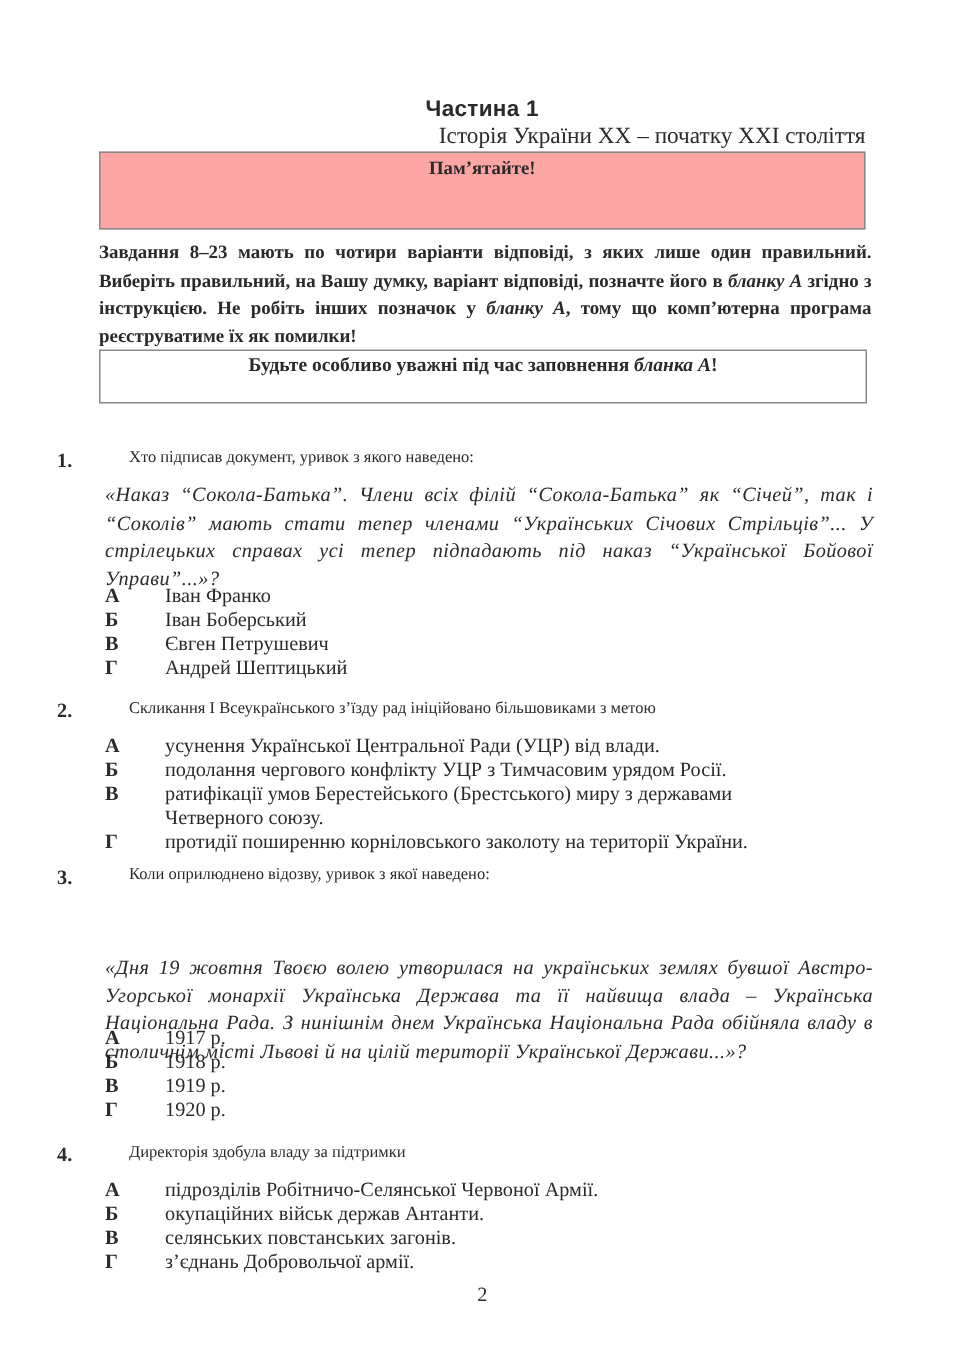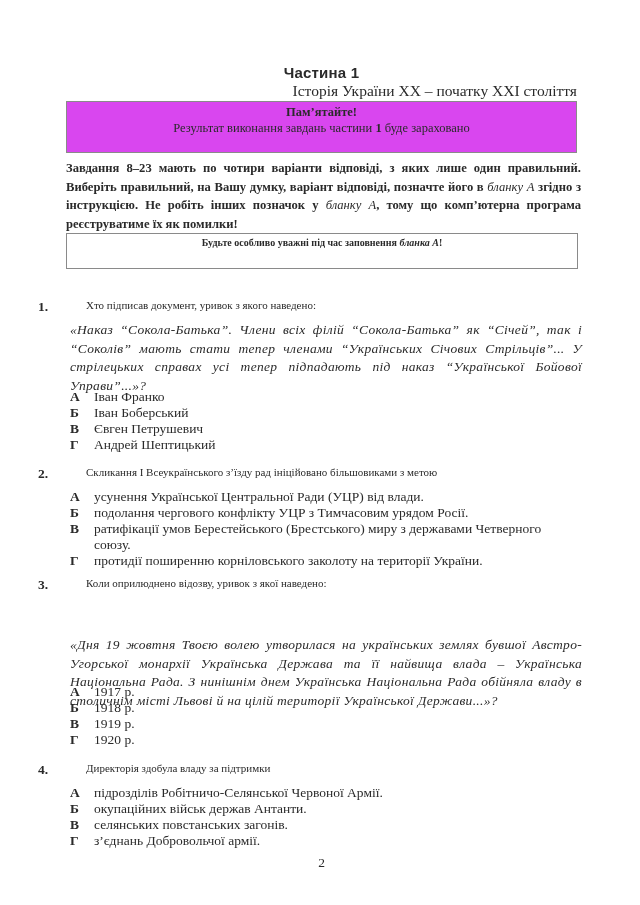--- a/index.html
+++ b/index.html
@@ -14,70 +14,69 @@
     font-weight: bold; font-size: 15px; letter-spacing: 0.2px;
     font-family: Liberation Sans, sans-serif;
   }
   .part-subtitle {
     position: absolute; top: 82px; left: 0; width: 511px; text-align: right;
     font-size: 15.5px;
     font-family: "Liberation Serif", "DejaVu Serif", serif;
   }
   .remember-box {
     position: absolute; top: 101px; left: 0; width: 509px; height: 48px;
-    background: #d946ef; border: 1px solid #8a8a8a;
+    background: #fca5a5; border: 1px solid #8a8a8a;
     text-align: center; font-size: 12.5px; line-height: 16px;
     font-family: "Liberation Serif", "DejaVu Serif", serif;
     padding-top: 2px; box-sizing: content-box;
   }
   .remember-box .b { font-weight: bold; }
   .instructions {
     position: absolute; top: 159px; left: 0; width: 515px;
     font-weight: bold; font-size: 12.6px; line-height: 18.5px;
     font-family: "Liberation Serif", "DejaVu Serif", serif;
     text-align: justify;
   }
-  .instructions i { font-weight: normal; font-style: italic; }
+  .instructions i { font-weight: bold; font-style: italic; }
   .warn-box {
     position: absolute; top: 233px; left: 0; width: 510px; height: 32px;
     border: 1px solid #8a8a8a; text-align: center;
-    font-weight: bold; font-size: 10px; line-height: 14px;
+    font-weight: bold; font-size: 13px; line-height: 14px;
     font-family: "Liberation Serif", "DejaVu Serif", serif;
     padding-top: 2px; box-sizing: content-box;
   }
   .warn-box i { font-style: italic; }
   .q { position: absolute; left: -28px; width: 545px;
        font-family: "Liberation Serif", "DejaVu Serif", serif; }
   .q-num { position: absolute; left: 0; top: 0; font-weight: bold; font-size: 13.5px; }
   .q-text { position: absolute; left: 48px; top: 0; font-size: 11px; width: 510px; }
   .q-quote {
     position: absolute; left: 32px; width: 512px;
     font-style: italic; font-size: 13.5px; line-height: 18.5px; text-align: justify;
     letter-spacing: 0.3px;
   }
   .opts { position: absolute; left: 32px; width: 480px; }
   .opt { position: relative; font-size: 13.5px; line-height: 16px; }
   .opt-letter { position: absolute; left: 0; top: 0; font-weight: bold; width: 20px; }
-  .opt-text { display: block; margin-left: 24px; }
+  .opt-text { display: block; margin-left: 40px; }
   .page-number {
     position: absolute; top: 855px; left: 0; width: 511px; text-align: center;
     font-size: 13.5px; font-family: "Liberation Serif", "DejaVu Serif", serif;
   }
 </style>
 </head>
 <body>
 
 <div class="page">
 
   <div class="part-title">Частина 1</div>
   <div class="part-subtitle">Історія України ХХ – початку ХХІ століття</div>
 
   <div class="remember-box">
     <div class="b">Пам’ятайте!</div>
-    <div><span>Результат виконання завдань частини </span><span class="b">1</span><span> буде зараховано</span></div>
   </div>
 
   <div class="instructions"><span>Завдання 8–23 мають по чотири варіанти відповіді, з яких лише один правильний. Виберіть правильний, на Вашу думку, варіант відповіді, позначте його в </span><i>бланку А</i><span> згідно з інструкцією. Не робіть інших позначок у </span><i>бланку А</i><span>, тому що комп’ютерна програма реєструватиме їх як помилки!</span></div>
 
   <div class="warn-box">
     <div><span>Будьте особливо уважні під час заповнення </span><i>бланка А</i><span>!</span></div>
   </div>
 
   <div class="q" style="top:299px;">
     <span class="q-num">1.</span>

